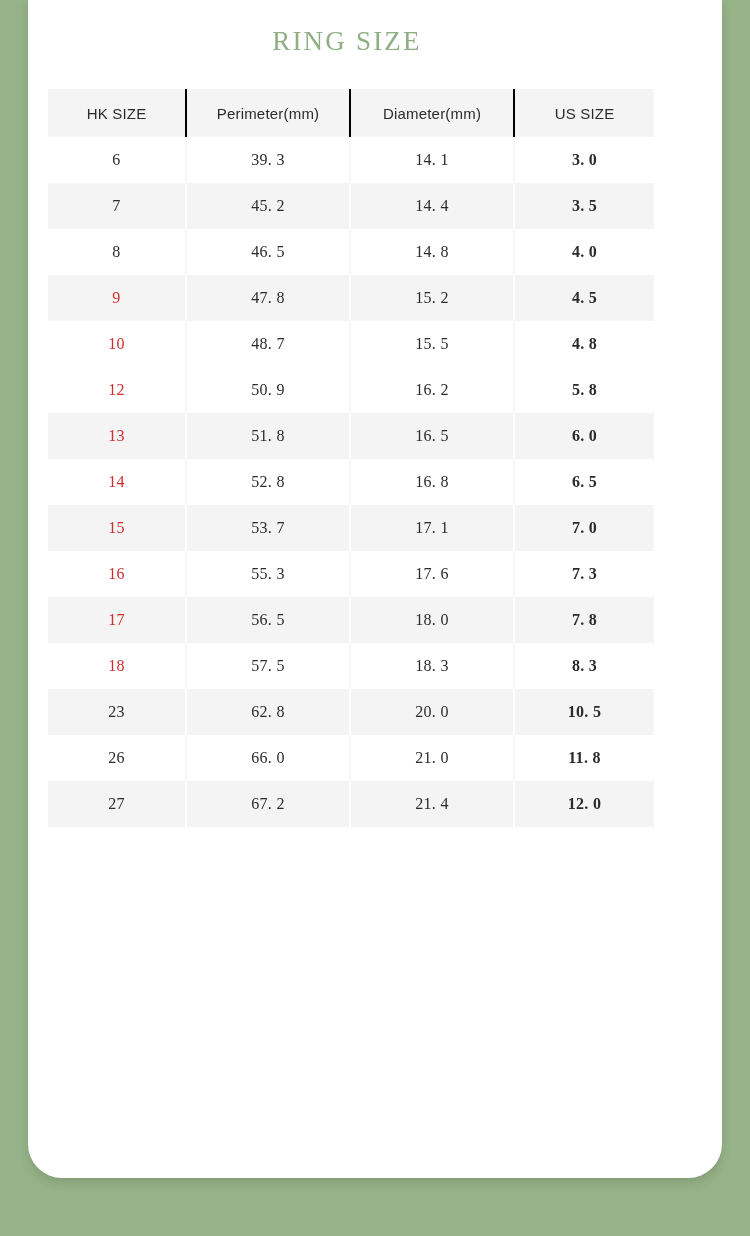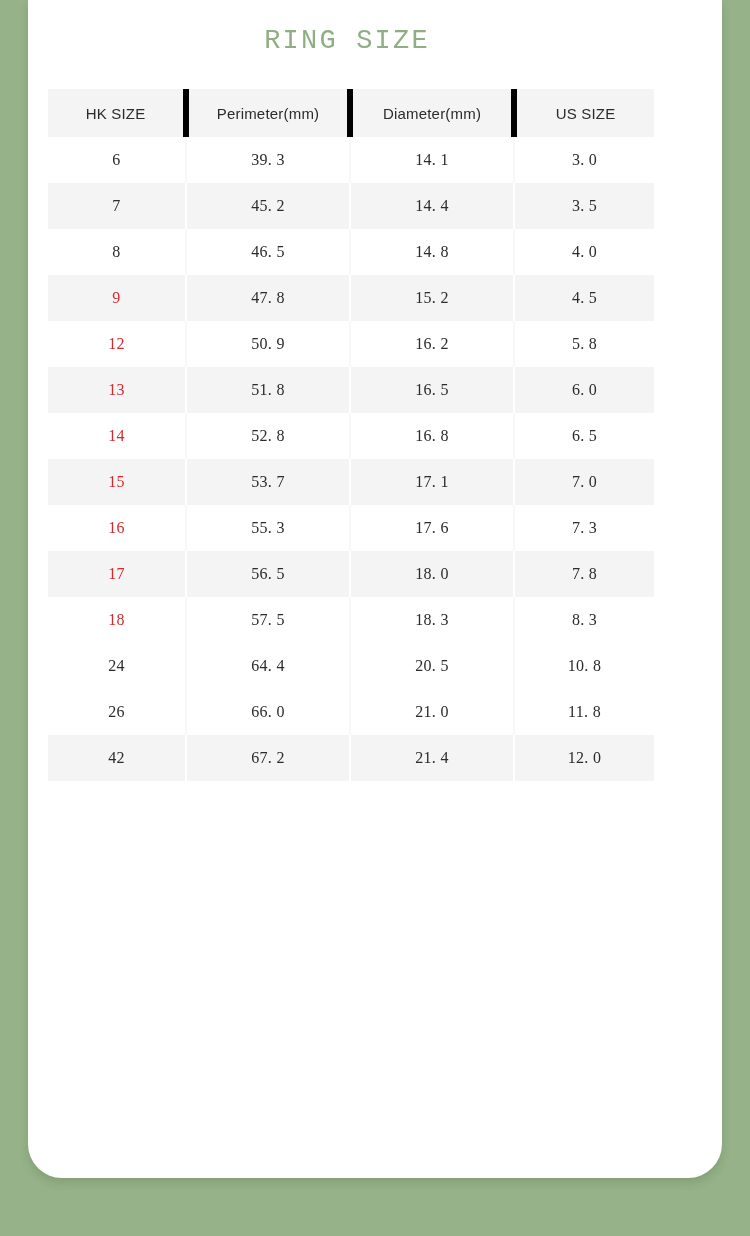--- a/index.html
+++ b/index.html
@@ -38,21 +38,21 @@
     background: #ffffff;
     border-top-left-radius: 34px;
     border-top-right-radius: 34px;
   }
   .title {
     position: absolute;
     left: 0;
     top: 26px;
     width: 694px;
     text-align: center;
-    font-family: Liberation Mono, monospace;
+    font-family: Liberation Serif, serif;
     font-size: 27px;
     font-weight: 400;
     letter-spacing: 2.2px;
     color: #8fae83;
     white-space: nowrap;
   }
   .table-wrap {
     position: absolute;
     left: 48px;
     top: 89px;
@@ -69,35 +69,35 @@
   table.size-table col.c3 { width: 140px; }
 
   thead th {
     background: #f4f4f4;
     height: 46px;
     font-family: "Liberation Sans", sans-serif;
     font-size: 15px;
     font-weight: 400;
     color: #2b2b2b;
     text-align: center;
-    border-right: 6px solid #000000;
+    border-right: 2px solid #000000;
     letter-spacing: 0.2px;
   }
   thead th:last-child { border-right: none; }
 
   tbody td {
     height: 44px;
     font-family: "Liberation Serif", serif;
     font-size: 16px;
     color: #2b2b2b;
     text-align: center;
     border-right: 2px solid #ffffff;
     letter-spacing: 0.3px;
   }
-  tbody td:last-child { border-right: none; }
+  tbody td:last-child { border-right: none; font-weight: bold; }
 
   tbody tr.stripe td { background: #f4f4f4; }
   tbody tr.plain td { background: #ffffff; }
   tbody tr.plain td { border-right-color: #f7f7f7; }
 
   td.hk-red { color: #d02c2c; }
 </style>
 </head>
 <body>
 
@@ -143,20 +143,26 @@
             <td>14. 8</td>
             <td>4. 0</td>
           </tr>
           <tr class="stripe">
             <td class="hk-red">9</td>
             <td>47. 8</td>
             <td>15. 2</td>
             <td>4. 5</td>
           </tr>
           <tr class="plain">
+            <td class="hk-red">10</td>
+            <td>48. 7</td>
+            <td>15. 5</td>
+            <td>4. 8</td>
+          </tr>
+          <tr class="plain">
             <td class="hk-red">12</td>
             <td>50. 9</td>
             <td>16. 2</td>
             <td>5. 8</td>
           </tr>
           <tr class="stripe">
             <td class="hk-red">13</td>
             <td>51. 8</td>
             <td>16. 5</td>
             <td>6. 0</td>
@@ -184,34 +190,34 @@
             <td>56. 5</td>
             <td>18. 0</td>
             <td>7. 8</td>
           </tr>
           <tr class="plain">
             <td class="hk-red">18</td>
             <td>57. 5</td>
             <td>18. 3</td>
             <td>8. 3</td>
           </tr>
-          <tr class="plain">
-            <td>24</td>
-            <td>64. 4</td>
-            <td>20. 5</td>
-            <td>10. 8</td>
+          <tr class="stripe">
+            <td>23</td>
+            <td>62. 8</td>
+            <td>20. 0</td>
+            <td>10. 5</td>
           </tr>
           <tr class="plain">
             <td>26</td>
             <td>66. 0</td>
             <td>21. 0</td>
             <td>11. 8</td>
           </tr>
           <tr class="stripe">
-            <td>42</td>
+            <td>27</td>
             <td>67. 2</td>
             <td>21. 4</td>
             <td>12. 0</td>
           </tr>
         </tbody>
     </table>
   </div>
 
 </div>
 

